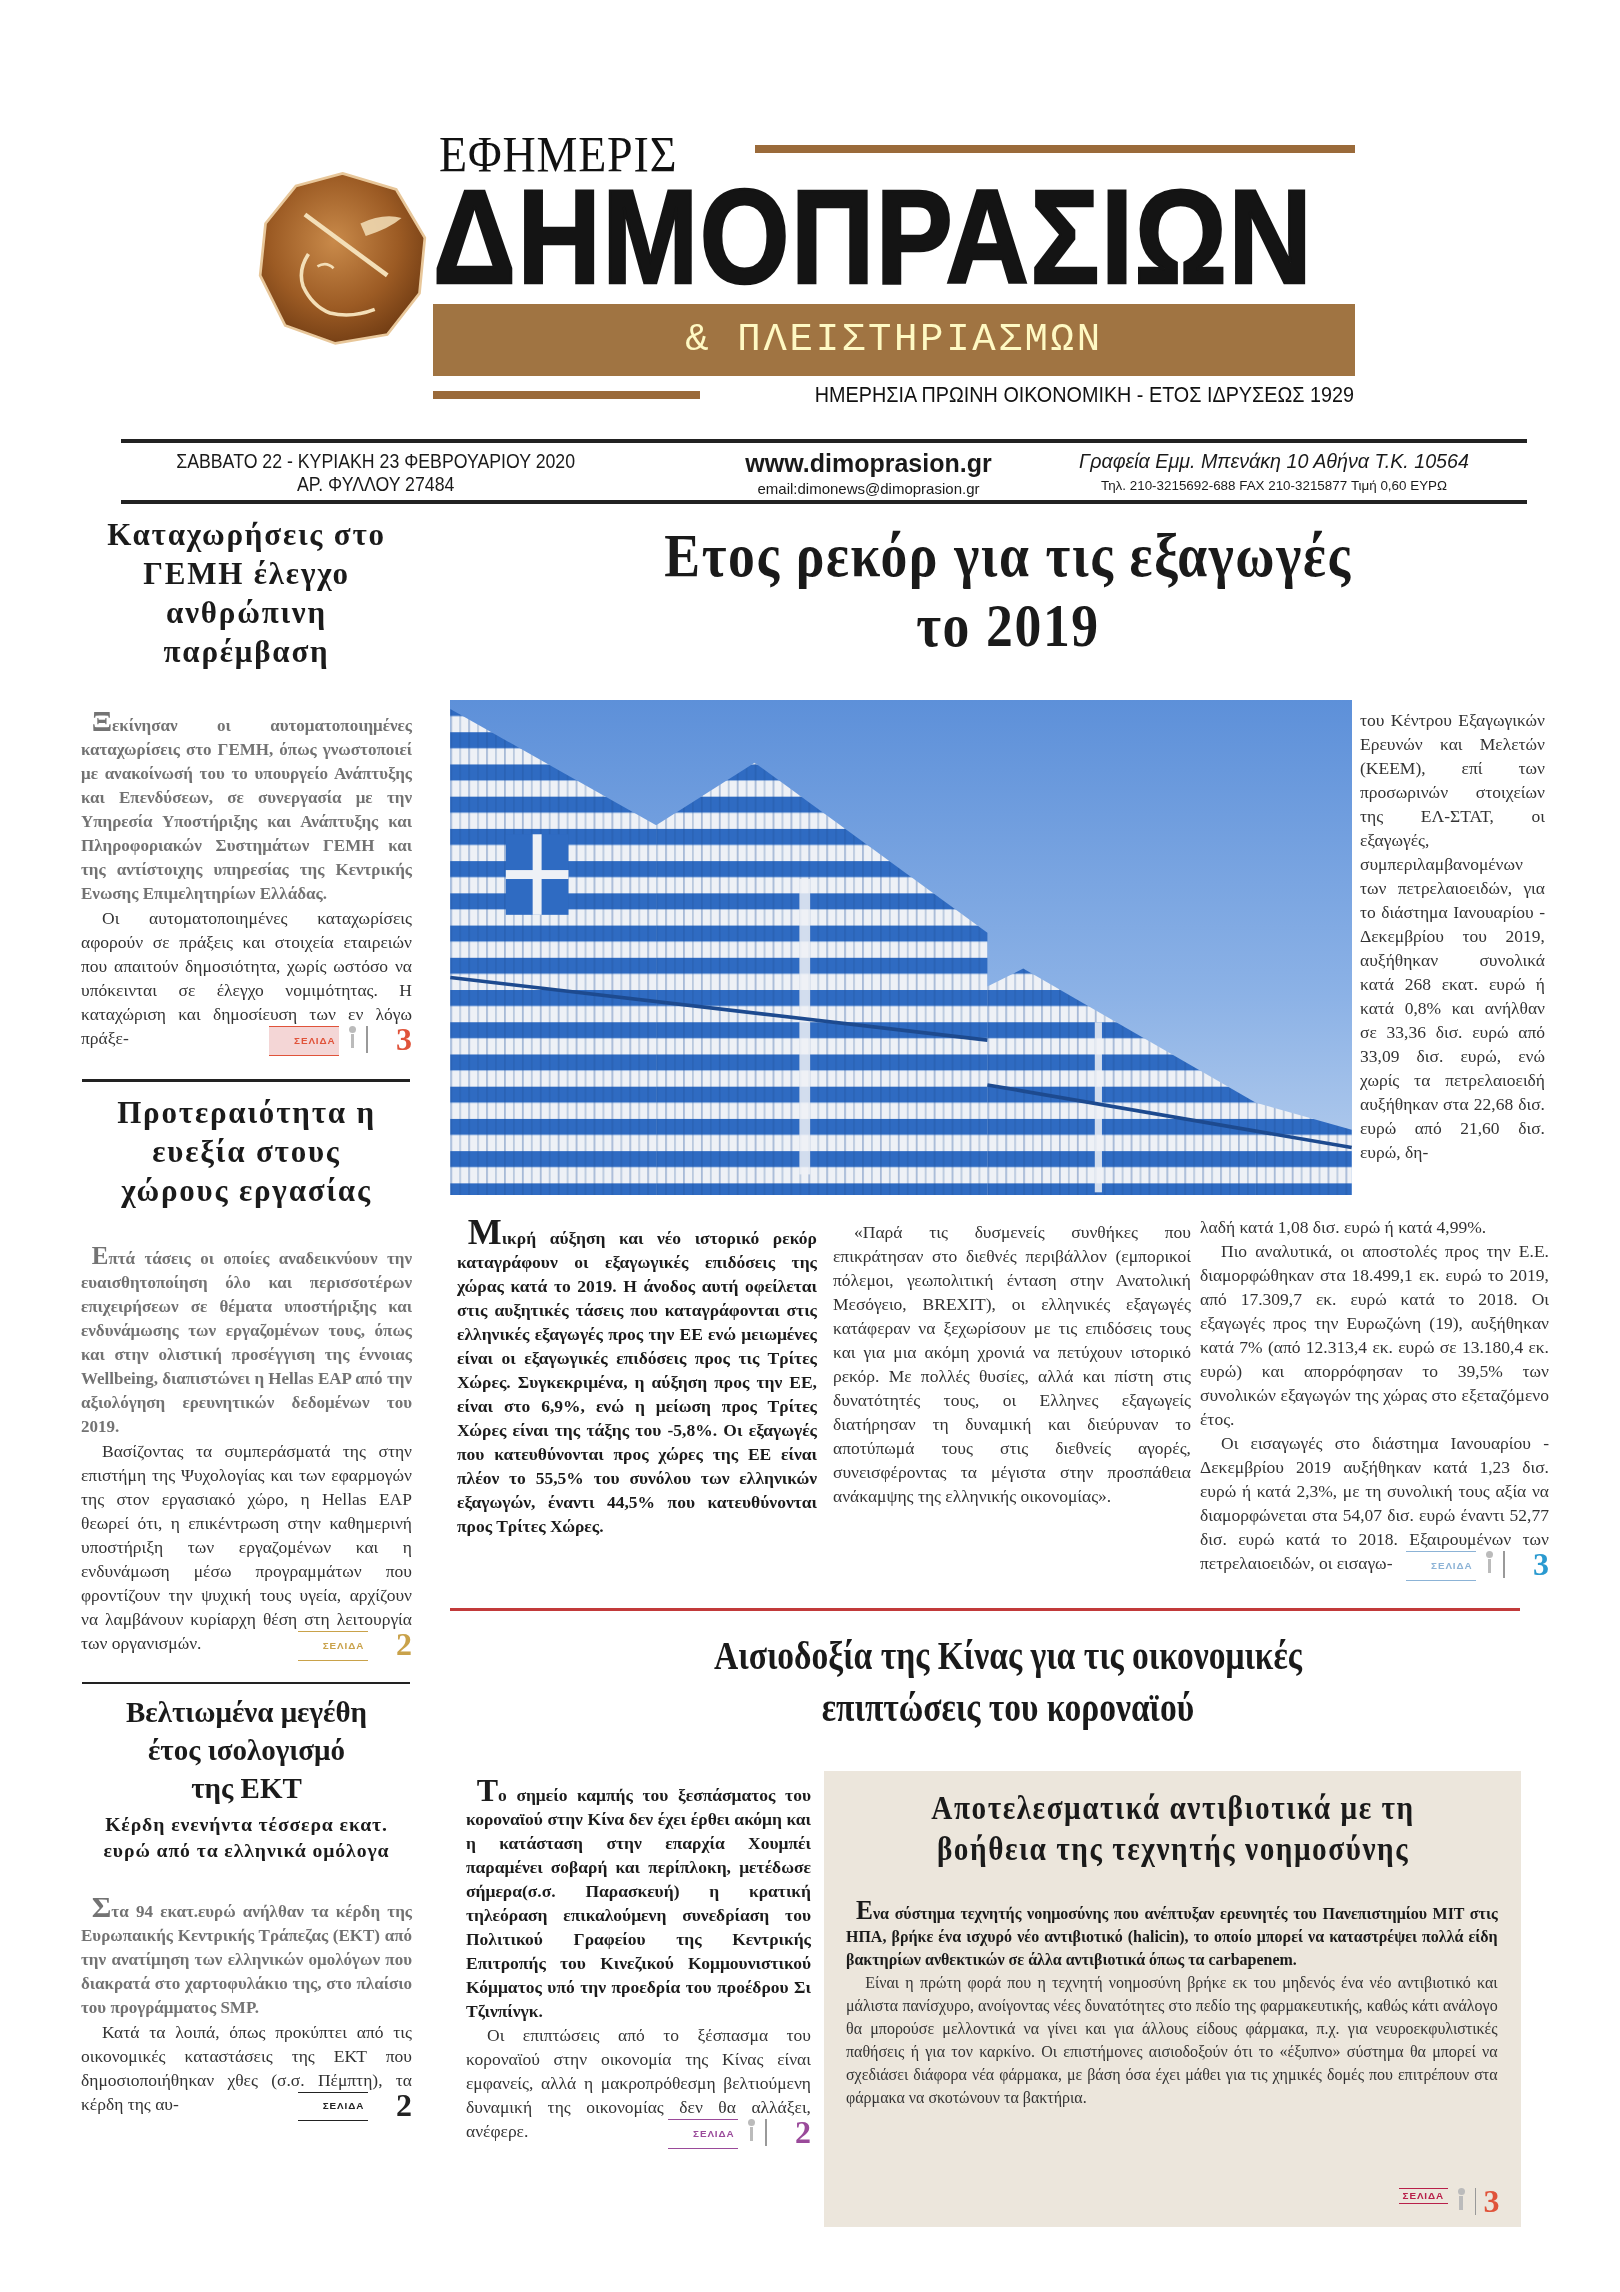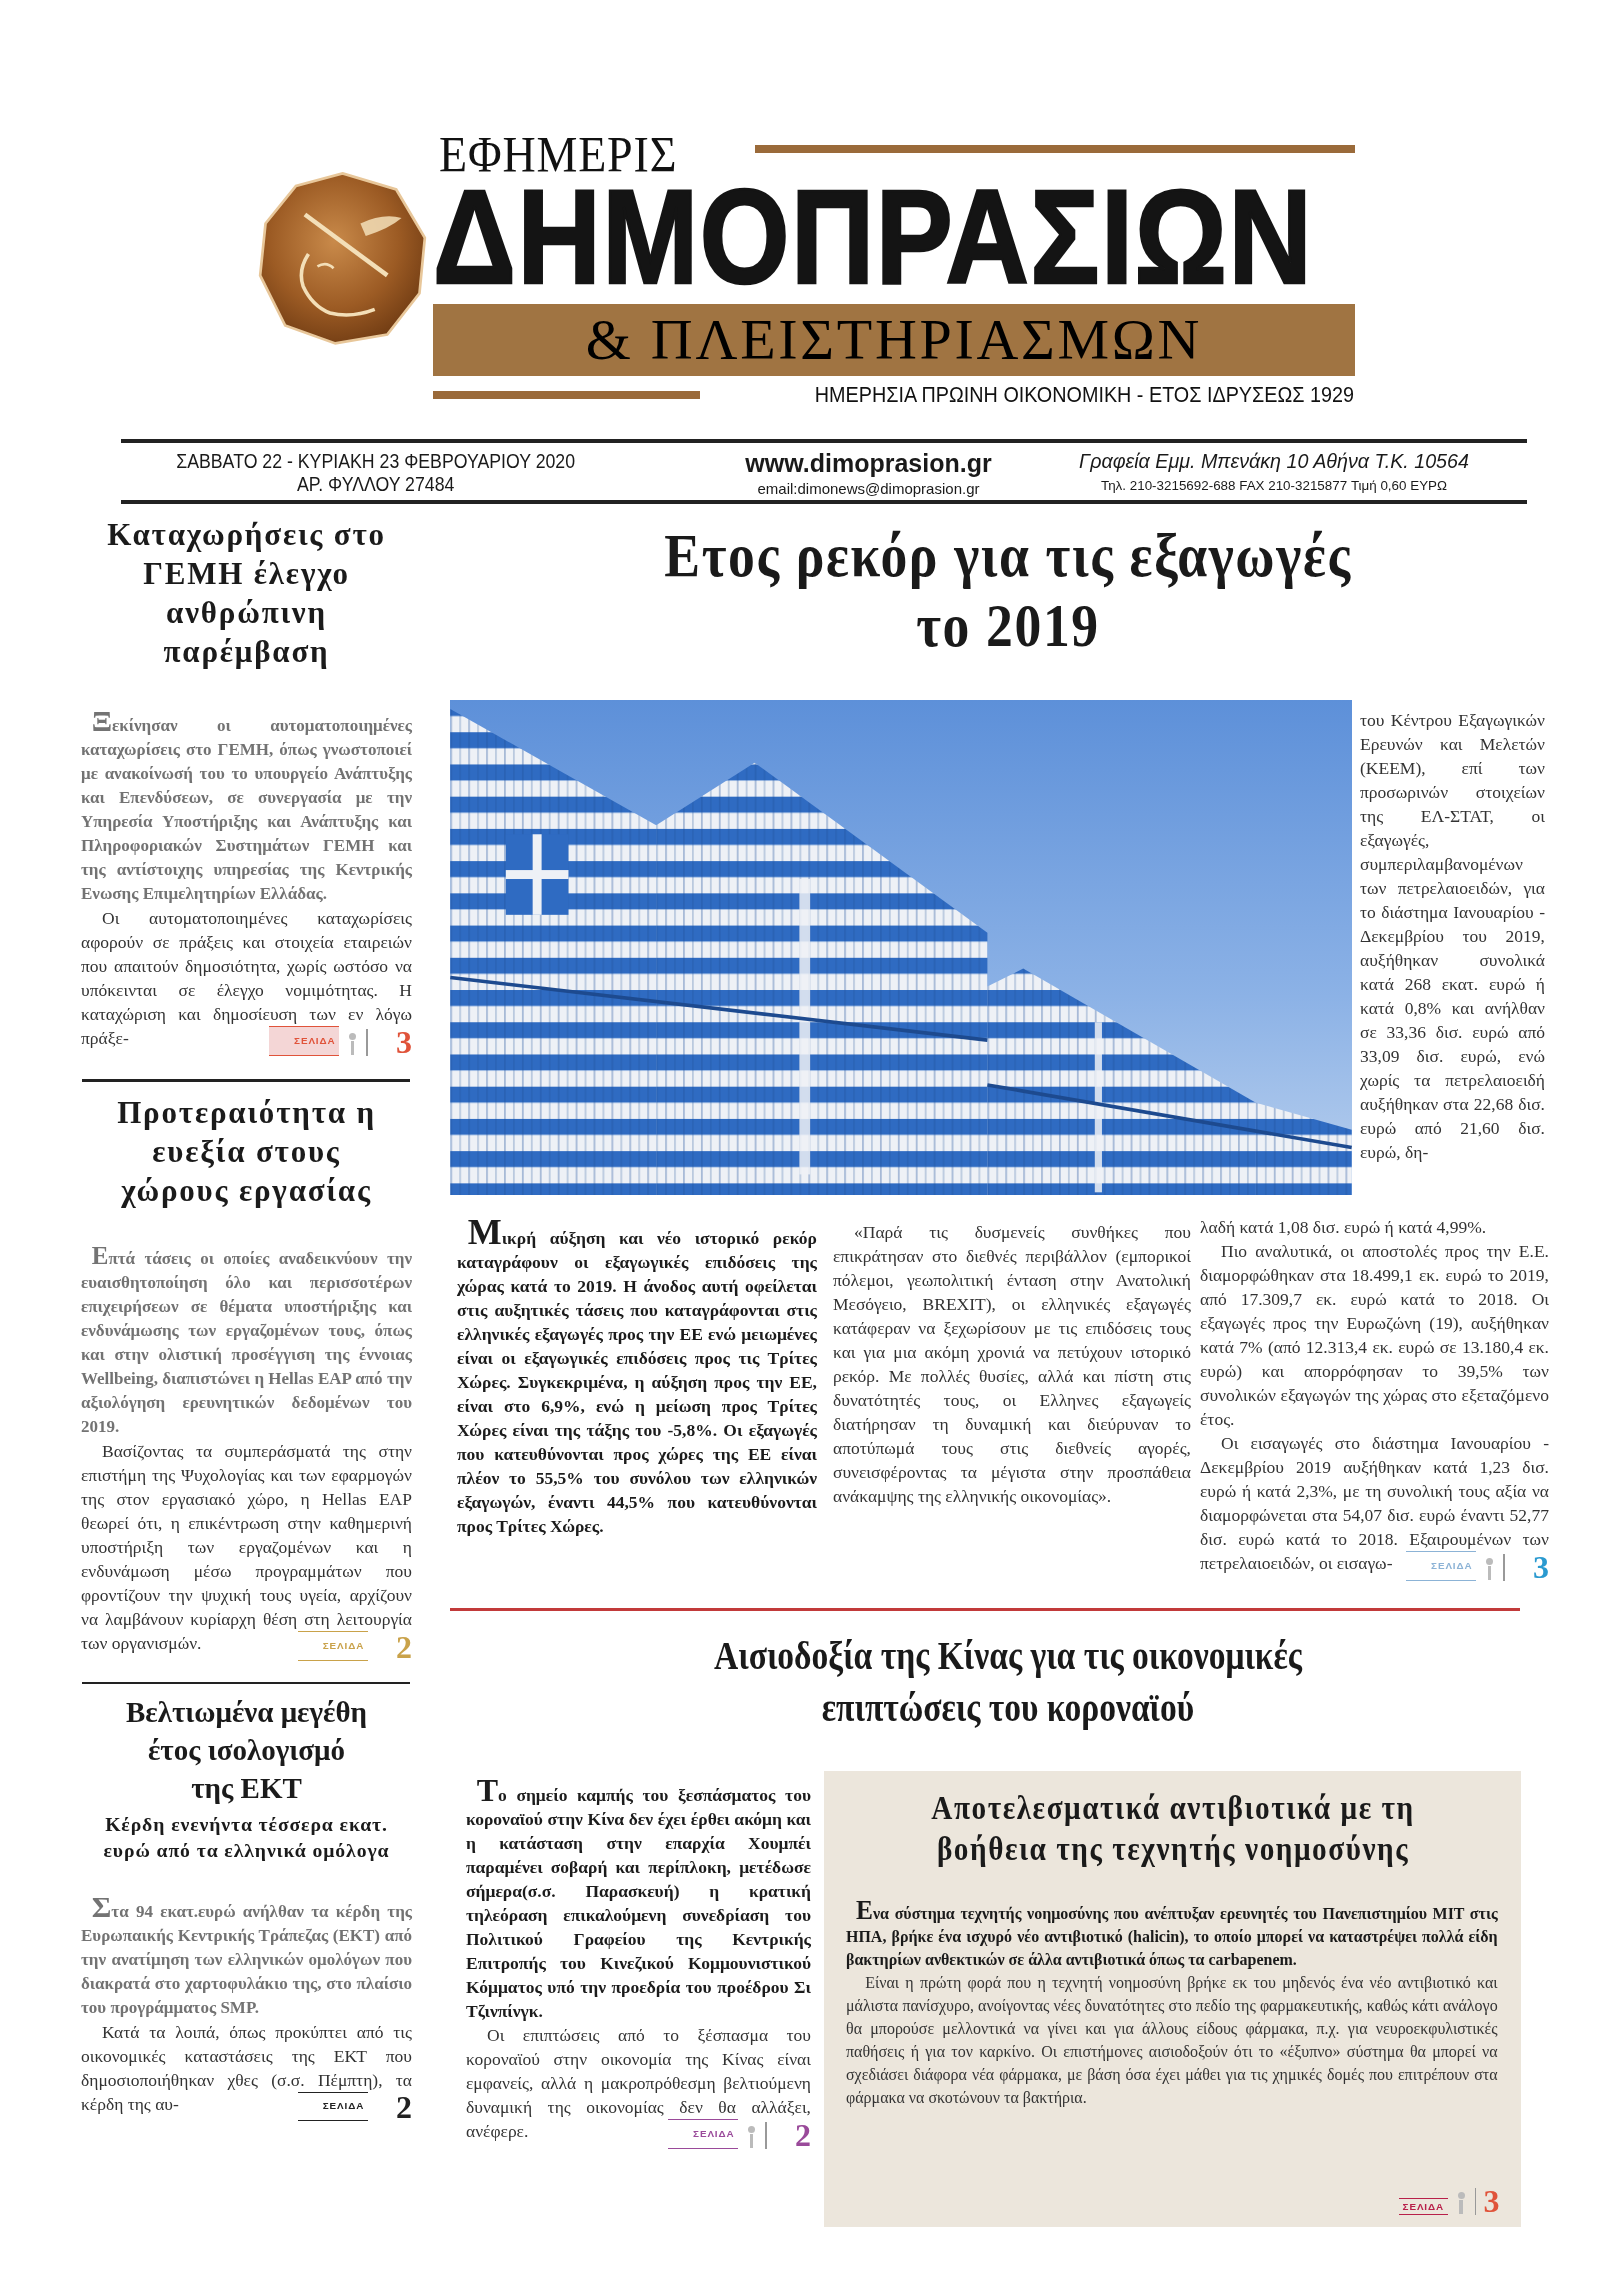--- a/index.html
+++ b/index.html
@@ -5,41 +5,41 @@
   * { box-sizing: border-box; margin: 0; padding: 0; }
   html, body { width: 1620px; height: 2293px; background: #ffffff; overflow: hidden; }
   body { position: relative; font-family: "Liberation Serif", serif; color: #1a1a1a; }
   .abs { position: absolute; }
 
   
   .coin { left: 253px; top: 168px; width: 179px; height: 179px; }
   .mast-eph { left: 439px; top: 125px; font-family: "Liberation Serif", serif; font-size: 50px; letter-spacing: 0.9px; color: #111; transform: scaleX(0.92); transform-origin: left; }
   .mast-rule-top { left: 755px; top: 145px; width: 600px; height: 8px; background: #9a6a3a; }
   .mast-main { left: 433px; top: 176px; width: 922px; height: 122px; font-family: "Liberation Sans", sans-serif; font-weight: 900; font-size: 134px; line-height: 122px; color: #141414; letter-spacing: 1.8px; transform: scaleX(0.86); transform-origin: left top; white-space: nowrap; -webkit-text-stroke: 2.7px #141414; }
-  .mast-band { left: 433px; top: 304px; width: 922px; height: 72px; background: #a07442; color: #000000; font-family: Liberation Serif, serif; font-size: 58px; text-align: center; line-height: 72px; letter-spacing: 2.7px; }
+  .mast-band { left: 433px; top: 304px; width: 922px; height: 72px; background: #a07442; color: #fef9c3; font-family: Liberation Mono, monospace; font-size: 39px; text-align: center; line-height: 72px; letter-spacing: 2.7px; }
   .mast-rule-bot { left: 433px; top: 391px; width: 267px; height: 8px; background: #9a6a3a; }
   .mast-tag { left: 709px; top: 383px; width: 645px; font-family: "Liberation Sans", sans-serif; font-size: 21.5px; color: #111; text-align: right; transform: scaleX(0.92); transform-origin: right; white-space: nowrap; }
 
   
   .rule-thick { left: 121px; width: 1406px; height: 3.6px; background: #222; }
   .info-date { left: 134px; top: 450px; width: 537px; font-size: 19.7px; text-align: center; line-height: 23px; font-family: "Liberation Sans", sans-serif; transform: scaleX(0.9); transform-origin: left; }
   .info-web { left: 734px; top: 449px; width: 269px; text-align: center; font-family: "Liberation Sans", sans-serif; }
   .info-web .w { font-size: 25px; display:block;font-weight:bold; }
   .info-web .e { font-size: 15px; display:block; margin-top: 1.8px; }
   .info-addr { left: 1021px; top: 450px; width: 506px; text-align: center; font-family: "Liberation Sans", sans-serif; }
   .info-addr .a { font-size: 19.7px; display:block; font-style: italic; }
   .info-addr .t { font-size: 13.4px; display:block; margin-top: 5.4px; }
 
   
   .side-head { text-align: center; font-weight: bold; letter-spacing: 1.8px; color: #1b1b1b; }
   .side-text { font-size: 17.5px; line-height: 24px; text-align: justify; color: #333; }
   .lead-bold { font-weight: bold; color: #737373; text-align: justify; font-size: 17px; line-height: 24px; }
   .dropcap { font-size: 30px; font-weight: bold; }
   .sep { height: 2.7px; background: #222; }
-  .pagemark { display: inline-flex; align-items: flex-end; gap: 7.2px; float: right; }
+  .pagemark { display: inline-flex; align-items: flex-start; gap: 7.2px; float: right; }
   .pagemark .tag { font-family: "Liberation Sans", sans-serif; font-size: 9.9px; font-weight: bold; padding: 1.8px 3.6px; border-top: 0.9px solid currentColor; border-bottom: 0.9px solid currentColor; letter-spacing: 0.9px; }
   .pagemark .fig { width: 12.5px; height: 23px; position: relative; }
   .pagemark .fig::before { content: ""; position: absolute; left: 2.7px; top: 0; width: 7.2px; height: 7.2px; border-radius: 50%; background: #bbb; }
   .pagemark .fig::after { content: ""; position: absolute; left: 4.5px; top: 8px; width: 3.6px; height: 14.3px; background: #bbb; }
   .pagemark .bar { width: 1.8px; height: 27px; background: #999; }
   .pagemark .num { font-size: 32px; font-weight: bold; line-height: 27px; }
 
   
   .main-title { left: 457px; top: 521px; width: 1102px; text-align: center; font-family: "Liberation Serif", serif; font-weight: bold; font-size: 61px; line-height: 70px; letter-spacing: 1.8px; transform: scaleX(0.88); transform-origin: center top; }
 

